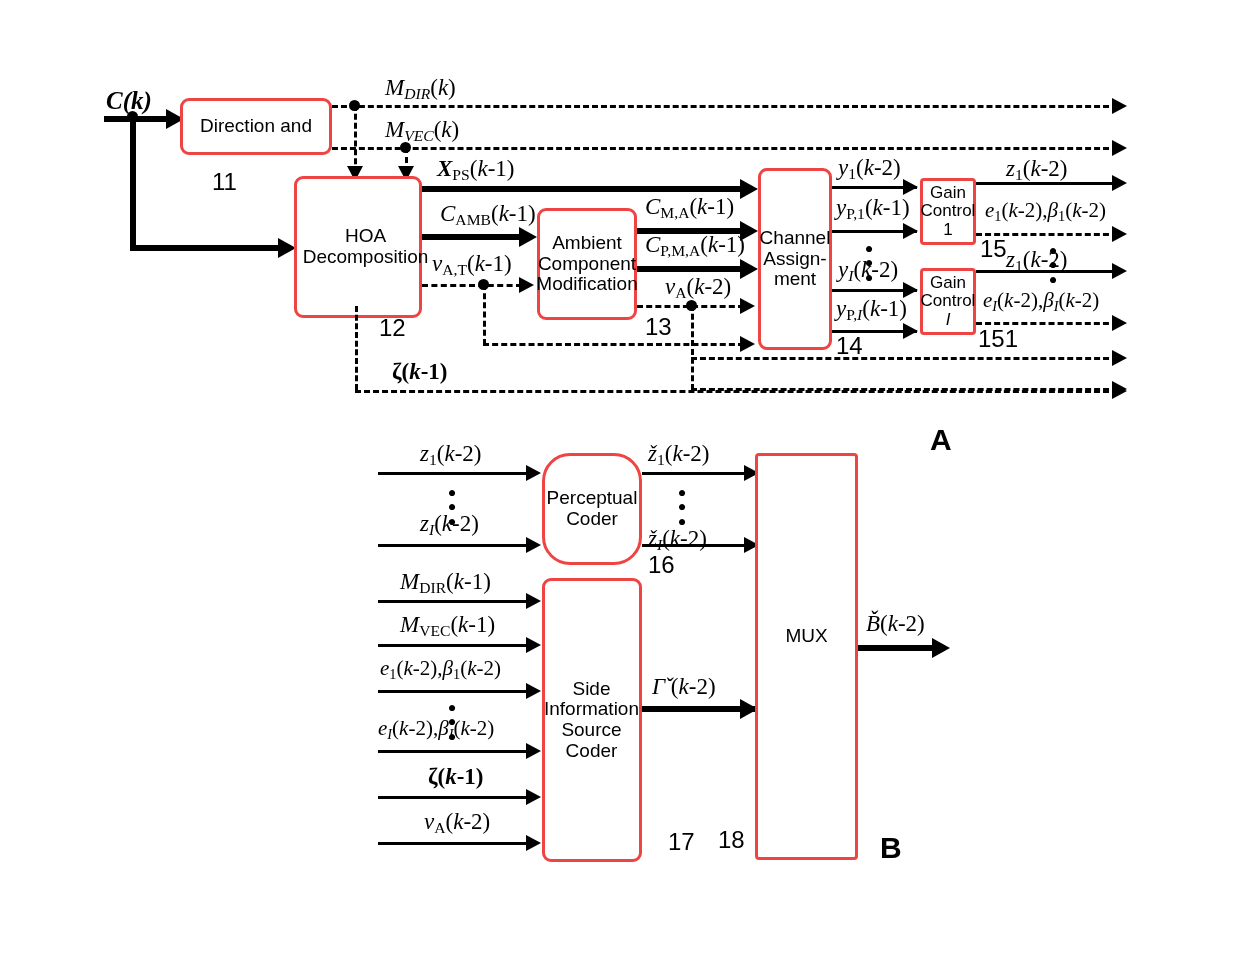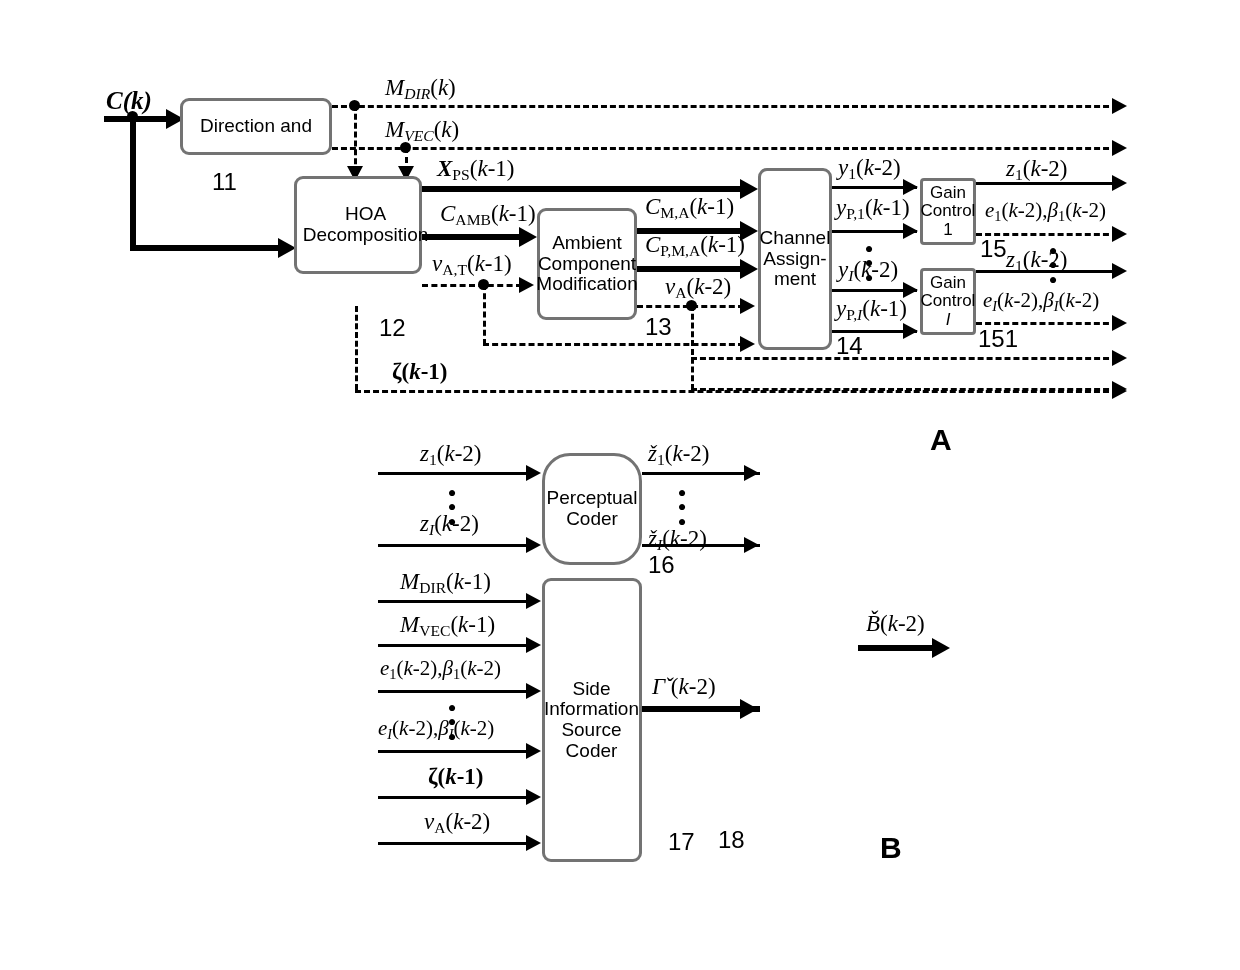--- a/index.html
+++ b/index.html
@@ -1,21 +1,21 @@
 <!DOCTYPE html>
 <html><head>
 <meta charset="utf-8">
 <style>
   html,body{margin:0;padding:0;background:#ffffff;}
   body{width:1240px;height:970px;position:relative;overflow:hidden;
        font-family:"Liberation Sans", sans-serif;color:#000;}
   #stage{position:absolute;left:0;top:0;width:1240px;height:970px;}
 
   
-  .box{position:absolute;border:3px solid #737373;border-radius:9px;background:#fff;
+  .box{position:absolute;border:3px solid #ef4444;border-radius:9px;background:#fff;
        display:flex;align-items:center;justify-content:center;text-align:center;
        font-size:19px;line-height:1.08;font-family:"Liberation Sans",sans-serif;
        box-sizing:border-box;}
   .box.sq{border-radius:4px;}
 
   
   .hl{position:absolute;height:0;border-top:3px solid #000;}
   .hl.thick{border-top-width:6px;}
   .hl.dash{border-top:3px dashed #000;}
   .vl{position:absolute;width:0;border-left:3px solid #000;}
@@ -75,21 +75,21 @@
 <div class="vl dash" style="left:354px;top:105px;height:68px;"></div>
 <div class="ah d" style="left:347px;top:166px;"></div>
 
 <div class="lbl" style="left:385px;top:118px;"><i class="v">M</i><sub class="it">VEC</sub>(<i class="v">k</i>)</div>
 <div class="hl dash" style="left:332px;top:147px;width:786px;"></div>
 <div class="ah r" style="left:1112px;top:140px;"></div>
 <div class="dot" style="left:400px;top:142px;"></div>
 <div class="vl dash" style="left:405px;top:147px;height:26px;"></div>
 <div class="ah d" style="left:398px;top:166px;"></div>
 
-<div class="box" style="left:294px;top:176px;width:128px;height:98px;padding-left:15px;">
+<div class="box" style="left:294px;top:176px;width:128px;height:142px;padding-left:15px;">
   <div>
     <div>HOA</div>
     <div>Decomposition</div>
   </div>
 </div>
 <div class="num" style="left:379px;top:316px;">12</div>
 
 <div class="lbl" style="left:437px;top:157px;"><i class="v bf">X</i><sub>PS</sub>(<i class="v">k</i>-1)</div>
 <div class="hl thick" style="left:422px;top:186px;width:322px;"></div>
 <div class="ah rb" style="left:740px;top:179px;"></div>
@@ -265,20 +265,23 @@
     <div>Source</div>
     <div>Coder</div>
   </div>
 </div>
 <div class="num" style="left:629px;top:830px;margin-left:39px;">17</div>
 
 <div class="lbl" style="left:652px;top:675px;"><i class="v">Γ̌</i> (<i class="v">k</i>-2)</div>
 <div class="hl thick" style="left:642px;top:706px;width:118px;"></div>
 <div class="ah rb" style="left:740px;top:699px;"></div>
 
+<div class="box sq" style="left:755px;top:453px;width:103px;height:407px;align-items:flex-start;">
+  <div style="margin-top:170px;">MUX</div>
+</div>
 <div class="num" style="left:718px;top:828px;">18</div>
 
 <div class="lbl" style="left:866px;top:612px;"><i class="v">B̌</i>(<i class="v">k</i>-2)</div>
 <div class="hl thick" style="left:858px;top:645px;width:82px;"></div>
 <div class="ah rb" style="left:932px;top:638px;"></div>
 
 <div class="panel" style="left:880px;top:833px;">B</div>
 
 </div>
 

